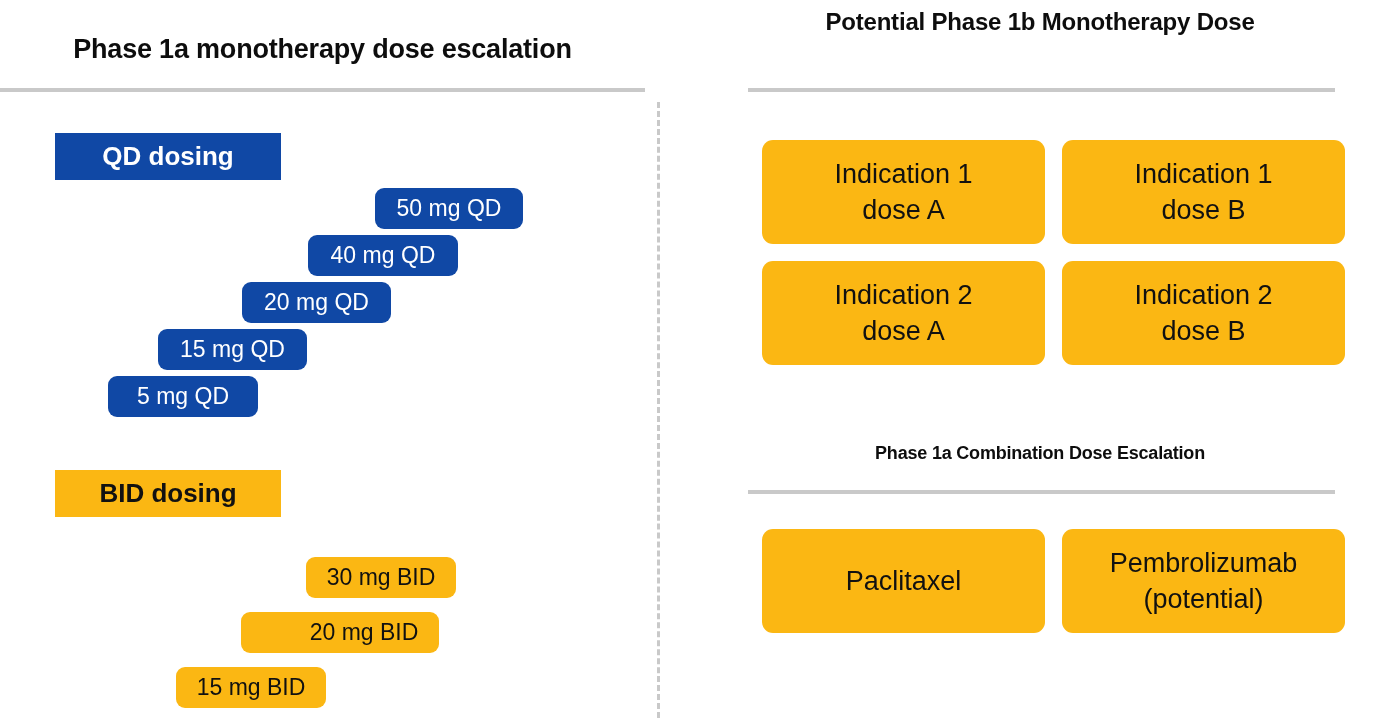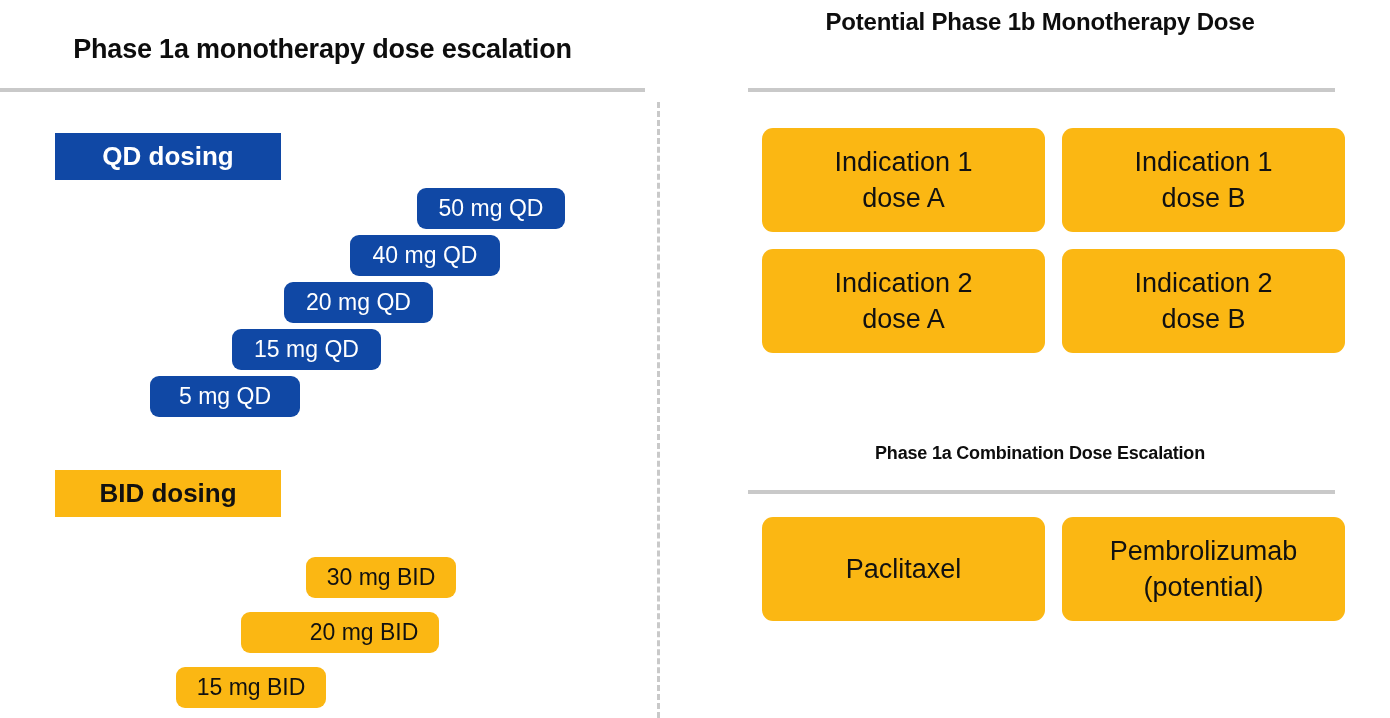--- a/index.html
+++ b/index.html
@@ -87,57 +87,57 @@
     align-items: center;
     justify-content: center;
     height: 41px;
     border-radius: 9px;
     font-size: 23px;
     white-space: nowrap;
   }
   .pill.qd {
     background: #1048a5;
     color: #ffffff;
-    margin-left: 42px;
   }
   .pill.bid {
     background: #fbb713;
     color: #111111;
   }
 
   
   .card {
     position: absolute;
     background: #fbb713;
     color: #111111;
     border-radius: 11px;
     display: flex;
     align-items: center;
     justify-content: center;
     text-align: center;
     font-size: 27px;
     line-height: 36px;
+    margin-top: 12px;
   }
   .card .card-text { display: block; white-space: pre-line; }
 </style>
 </head>
 <body>
 
 <div class="slide">
 
   <div class="panel-title title-left">Phase 1a monotherapy dose escalation</div>
 
   <div class="rule" style="left:0px; top:88px; width:645px;"></div>
 
   <div class="chip qd" style="left:55px; top:133px; width:226px; height:47px;">QD dosing</div>
 
   <div class="pill qd" style="left:375px; top:188px; width:148px;">50 mg QD</div>
   <div class="pill qd" style="left:308px; top:235px; width:150px;">40 mg QD</div>
   <div class="pill qd" style="left:242px; top:282px; width:149px;">20 mg QD</div>
-  <div class="pill qd" style="left:190px; top:329px; width:149px;">15 mg QD</div>
+  <div class="pill qd" style="left:158px; top:329px; width:149px;">15 mg QD</div>
   <div class="pill qd" style="left:108px; top:376px; width:150px;">5 mg QD</div>
 
   <div class="chip bid" style="left:55px; top:470px; width:226px; height:47px;">BID dosing</div>
 
   <div class="pill bid" style="left:306px; top:557px; width:150px;">30 mg BID</div>
   <div class="pill bid" style="left:241px; top:612px; width:150px;padding-left:48px;">20 mg BID</div>
   <div class="pill bid" style="left:176px; top:667px; width:150px;">15 mg BID</div>
 
   <div class="divider-dashed" style="left:657px; top:102px; height:616px;"></div>
 

